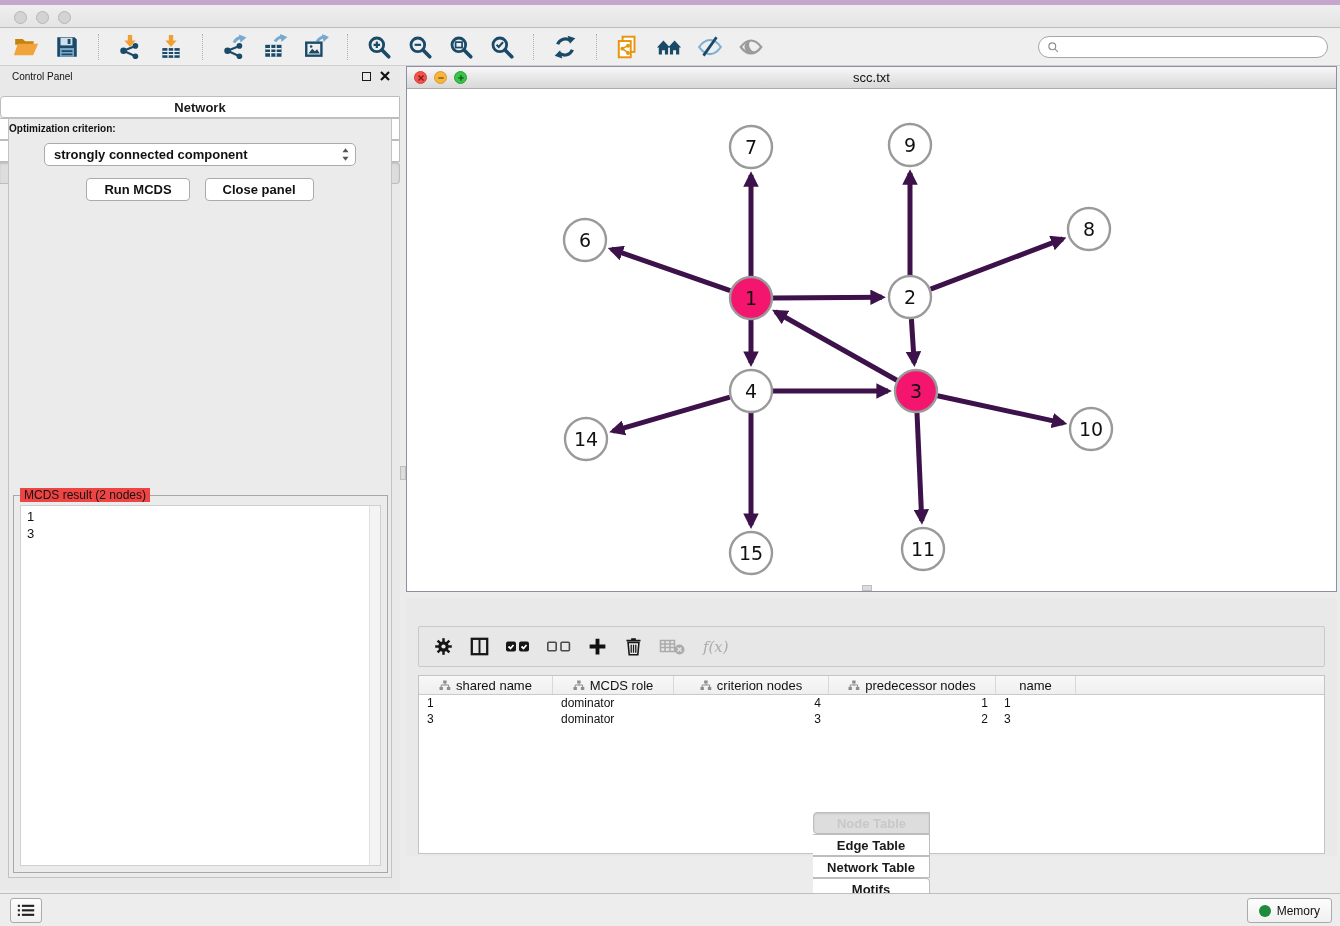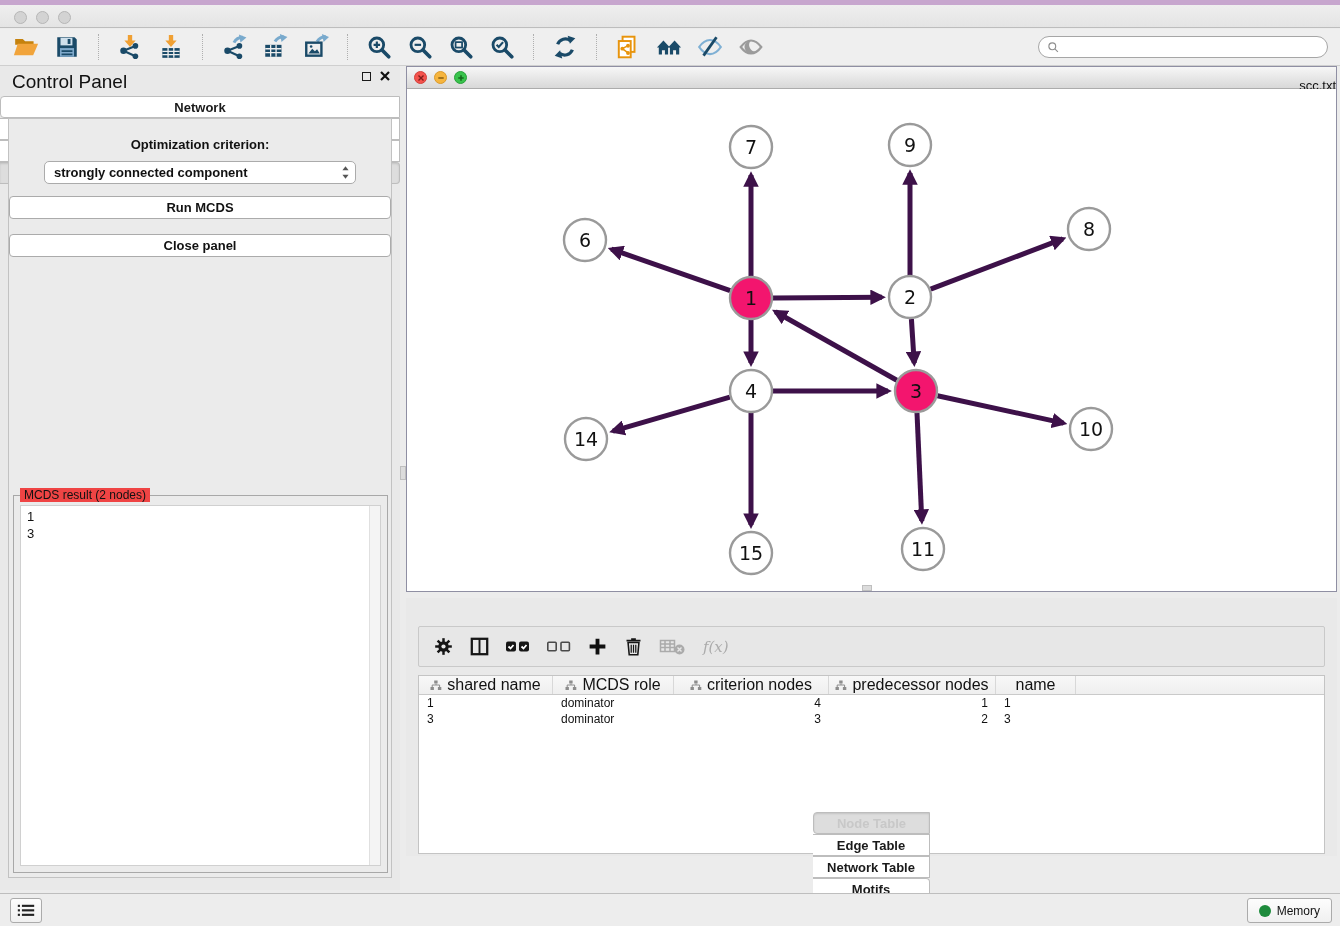--- a/index.html
+++ b/index.html
@@ -29,74 +29,74 @@
   .tb-btn .icon, .tb-btn svg { display:block; width:26px; height:26px; }
   .tb-divider { width:0; height:26px; border-left:1px dotted #AFAFAF; margin:0 4px; }
   .search-field { margin-left:auto; width:290px; height:22px; background:#fff; border:1px solid #A6A6A6;
     border-radius:11px; display:flex; align-items:center; padding:0 8px; gap:4px; }
   .search-field svg { width:13px; height:13px; }
   .search-field input { border:none; outline:none; flex:1; font-size:12px; background:transparent; }
 
   
   .control-panel { position:absolute; left:0; top:66px; width:400px; height:824px; background:#E9E9E9; }
   .panel-header { position:relative; height:26px; }
-  .panel-title { position:absolute; left:12px; top:5px; font-size:19px; color:#111; }
+  .panel-title { position:absolute; left:12px; top:5px; font-size:10px; color:#111; }
   .panel-controls { position:absolute; right:10px; top:5px; display:flex; gap:9px; align-items:center; }
   .float-btn, .close-btn { background:none; border:none; padding:0; display:flex; }
   .float-btn .sq { width:9px; height:9px; border:1.6px solid #1a1a1a; display:inline-block; }
   .close-btn svg { width:10px; height:10px; }
 
   .seg-tabs { display:flex; justify-content:center; margin-top:4px;flex-direction:column; }
   .seg-tab { height:22px; padding:0 14px; background:#fff; border:1px solid #BDBDBD; border-left-width:0;
     font-size:13px; font-weight:600; color:#1a1a1a; cursor:default; }
   .seg-tab:first-child { border-left-width:1px; border-radius:4px 0 0 4px; }
   .seg-tab:last-child { border-radius:0 4px 4px 0; }
   .seg-tab.active { background:#DDDDDD; color:#C8C8C8; box-shadow:inset 0 1px 2px rgba(0,0,0,.12); }
 
   .cp-content { position:absolute; left:8px; right:8px; top:52px; bottom:12px;
     background:#EBEBEB; border:1px solid #C2C2C2; }
-  .opt-label { margin-top:18px; text-align:center; font-size:13px; font-weight:600; color:#111; }
+  .opt-label { margin-top:4px; text-align:left; font-size:10px; font-weight:600; color:#111; }
   .criterion-select { width:312px; height:23px; margin:9px auto 0; background:#fff; border:1px solid #ABABAB;
     border-radius:5px; display:flex; align-items:center; padding:0 5px 0 9px;gap:40px; }
   .criterion-select .val { flex:1; font-size:13px; font-weight:600; color:#111; }
   .criterion-select svg { width:9px; height:15px; }
-  .btn-row { display:flex; justify-content:center; gap:15px; margin-top:12px;flex-direction:column; }
+  .btn-row { display:flex; justify-content:center; gap:15px; margin-top:12px; }
   .push-btn { height:23px; padding:0 17px; background:#fff; border:1px solid #ABABAB; border-radius:4px;
     font-size:13px; font-weight:600; color:#111; cursor:default; }
 
   .result-group { position:absolute; left:4px; right:3px; top:376px; height:378px; border:1px solid #A8A8A8; }
   .result-legend { position:absolute; top:-8px; left:6px; background:#ef4444; padding:0 4px; font-size:12px; color:#111; }
   .result-area { position:absolute; left:6px; right:6px; top:9px; bottom:6px; background:#fff; border:1px solid #D0D0D0; }
   .result-lines { padding:2px 6px; font-size:13px; line-height:17px; color:#111; }
   .result-scroll { position:absolute; right:0; top:0; bottom:0; width:11px; background:#F4F4F4; border-left:1px solid #E0E0E0; }
 
   .v-splitter { position:absolute; left:400px; top:66px; width:6px; height:824px; }
   .v-splitter .knob { position:absolute; left:0; top:400px; width:6px; height:14px; background:#DCDCDC; border:1px solid #BFBFBF; }
 
   
   .network-window { position:absolute; left:406px; top:66px; width:931px; height:526px;
     border:1px solid #8F8FA3; background:#fff; }
   .nw-titlebar { position:relative; height:22px; background:linear-gradient(#F7F7F7,#D8D8D8);
     border-bottom:1px solid #ACACAC; }
   .nw-traffic { position:absolute; left:7px; top:4px; display:flex; gap:7px; }
-  .nw-title { position:absolute; left:0; right:0; top:3px; text-align:right; font-size:13px; color:#111;margin-top:8px; }
+  .nw-title { position:absolute; left:0; right:0; top:3px; text-align:center; font-size:13px; color:#111; }
   .nw-canvas { position:relative; width:929px; height:502px; background:#fff; overflow:hidden; }
   .nw-canvas svg { position:absolute; left:0; top:0; }
   .h-splitter-knob { position:absolute; left:455px; bottom:0px; width:10px; height:6px; background:#DCDCDC; border:1px solid #BFBFBF; }
 
   
   .table-panel { position:absolute; left:406px; top:598px; width:931px; height:258px; background:#E9E9E9; }
   .tp-toolbar { position:absolute; left:12px; right:12px; top:28px; height:41px; background:#E7E7E7;
     border:1px solid #C9C9C9; border-radius:2px; display:flex; align-items:center; gap:15px; padding:0 14px; }
   .tp-btn { background:none; border:none; padding:0; display:flex; cursor:default;text-decoration:underline; }
   .tp-btn .icon, .tp-btn svg { display:block; height:21px; }
   .tp-table { position:absolute; left:12px; right:12px; top:77px; bottom:2px; background:#fff; border:1px solid #C4C4C4; overflow:hidden; }
   .t-head { display:flex; height:19px; border-bottom:1px solid #CACACA; }
   .th { display:flex; align-items:center; justify-content:center; gap:5px; border-right:1px solid #D8D8D8;
-    background:linear-gradient(#F8F8F8,#EFEFEF); font-size:16px; color:#111; overflow:hidden; white-space:nowrap; }
+    background:linear-gradient(#F8F8F8,#EFEFEF); font-size:13px; color:#111; overflow:hidden; white-space:nowrap; }
   .th.filler { flex:1; border-right:none; }
   .th .icon svg { width:12px; height:11px; display:block; }
   .tr { display:flex; height:16px; }
   .td { font-size:12px; line-height:16px; color:#111; padding:0 8px; overflow:hidden; white-space:nowrap; }
 
   .bottom-tabs { position:absolute; left:406px; top:808px; width:931px; height:28px;
     display:flex; justify-content:center; align-items:flex-start; }
 
   
   .status-bar { position:absolute; left:0; bottom:0; width:1340px; height:33px; background:#EDEDED; border-top:1px solid #BEBEBE; }

